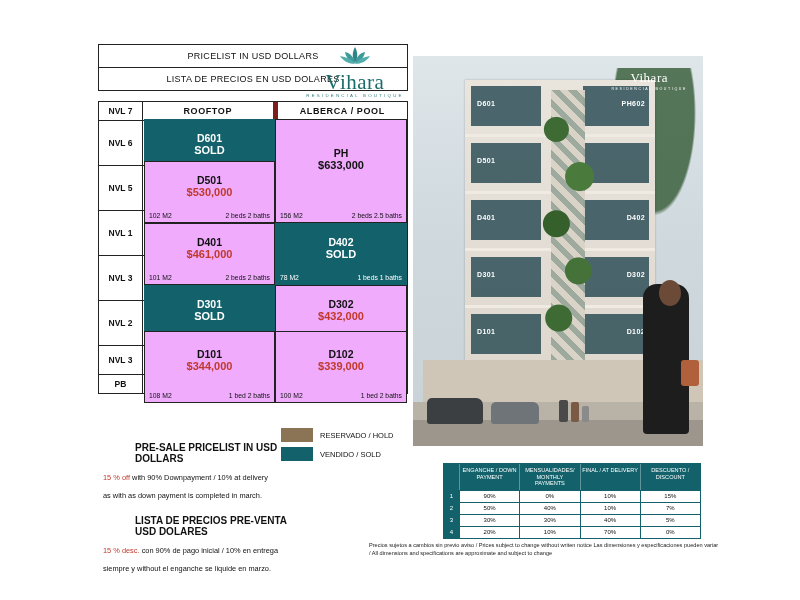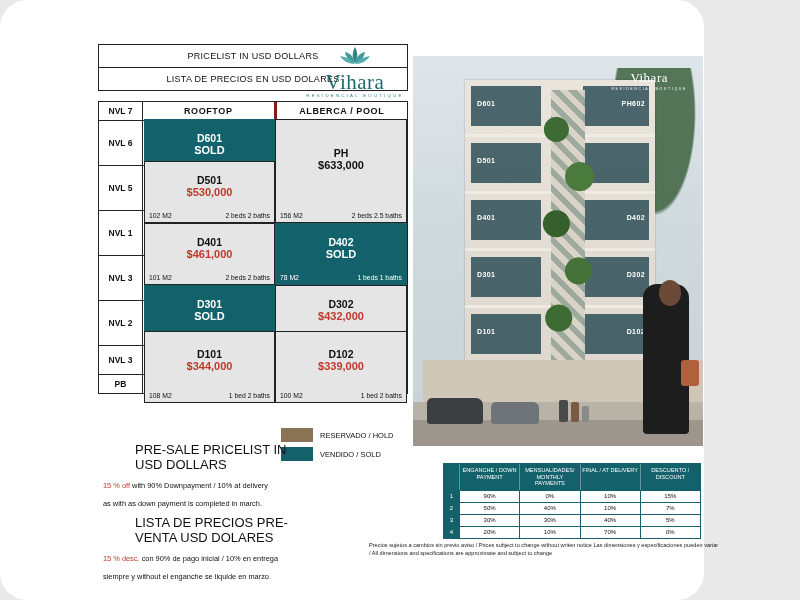--- a/index.html
+++ b/index.html
@@ -3,23 +3,22 @@
 <meta charset="utf-8">
 <style>
   html,body{margin:0;padding:0;}
   body{
     width:800px;height:600px;
     background:#e9e9e9;
     font-family:"Liberation Sans", sans-serif;
     overflow:hidden;
   }
   #sheet{
-    position:absolute;left:0;top:0;width:704px;height:600px;
+    position:absolute;left:0;top:0;width:800px;height:600px;
     background:#ffffff;
-    border-radius:27px;
   }
   
   .left-col{
     position:absolute;left:98px;top:44px;width:310px;
   }
   .title-box{
     border:1px solid #222;
     height:22px;
     display:flex;align-items:center;justify-content:center;
     font-size:9px;letter-spacing:.3px;color:#111;
@@ -60,32 +59,32 @@
     height:18px;
   }
   .half{
     flex:1;
     border-right:1px solid #222;
     box-sizing:border-box;
     position:relative;
   }
   .half:last-child{border-right:none;}
   .bandrow{display:flex;border-bottom:1px solid #222;justify-content:flex-end;}
-  .rooftoprow .wide{border-right:3px solid #7f1d1d;}
+  .rooftoprow .wide{border-right:5px solid #7f1d1d;}
   .rooftoprow .wide:last-child{border-right:none;}
 
   
   .grid{
     position:absolute;left:98px;top:119px;width:310px;height:284px;
   }
   .unitcell{
     position:absolute;
     box-sizing:border-box;
     border:1px solid #222;
-    background:#e5e5e5;
+    background:#f0abfc;
   }
   .unitcell.sold{background:#12616b;border-color:#12616b;}
   .u-name{
     text-align:center;font-size:10.5px;font-weight:bold;color:#111;
     margin-top:12px;
   }
   .unitcell.sold .u-name{color:#ffffff;}
   .u-price{
     text-align:center;font-size:11px;font-weight:bold;color:#111;
   }
@@ -105,21 +104,21 @@
   .sw{width:32px;height:14px;border:1px solid #222;box-sizing:border-box;margin-right:7px;}
   .sw.avail{background:#ffffff;}
   .sw.hold{background:#8b7355;border-color:#8b7355;}
   .sw.sold{background:#12616b;border-color:#12616b;}
   .lg-txt{font-size:7.5px;color:#111;}
 
   
   .presale{
     position:absolute;left:103px;top:442px;width:185px;
   }
-  .ps-title{font-size:13px;font-weight:normal;color:#111;margin-bottom:9px;padding-left:32px;}
+  .ps-title{font-size:10px;font-weight:bold;color:#111;margin-bottom:9px;padding-left:32px;}
   .ps-line{font-size:7.4px;color:#111;margin-bottom:8px;line-height:10px;}
   .ps-red{color:#c0392b;}
   .presale2{
     position:absolute;left:103px;top:515px;width:195px;
   }
 
   
   .render{
     position:absolute;left:413px;top:56px;width:290px;height:390px;
     overflow:hidden;background:#8fa3ae;

